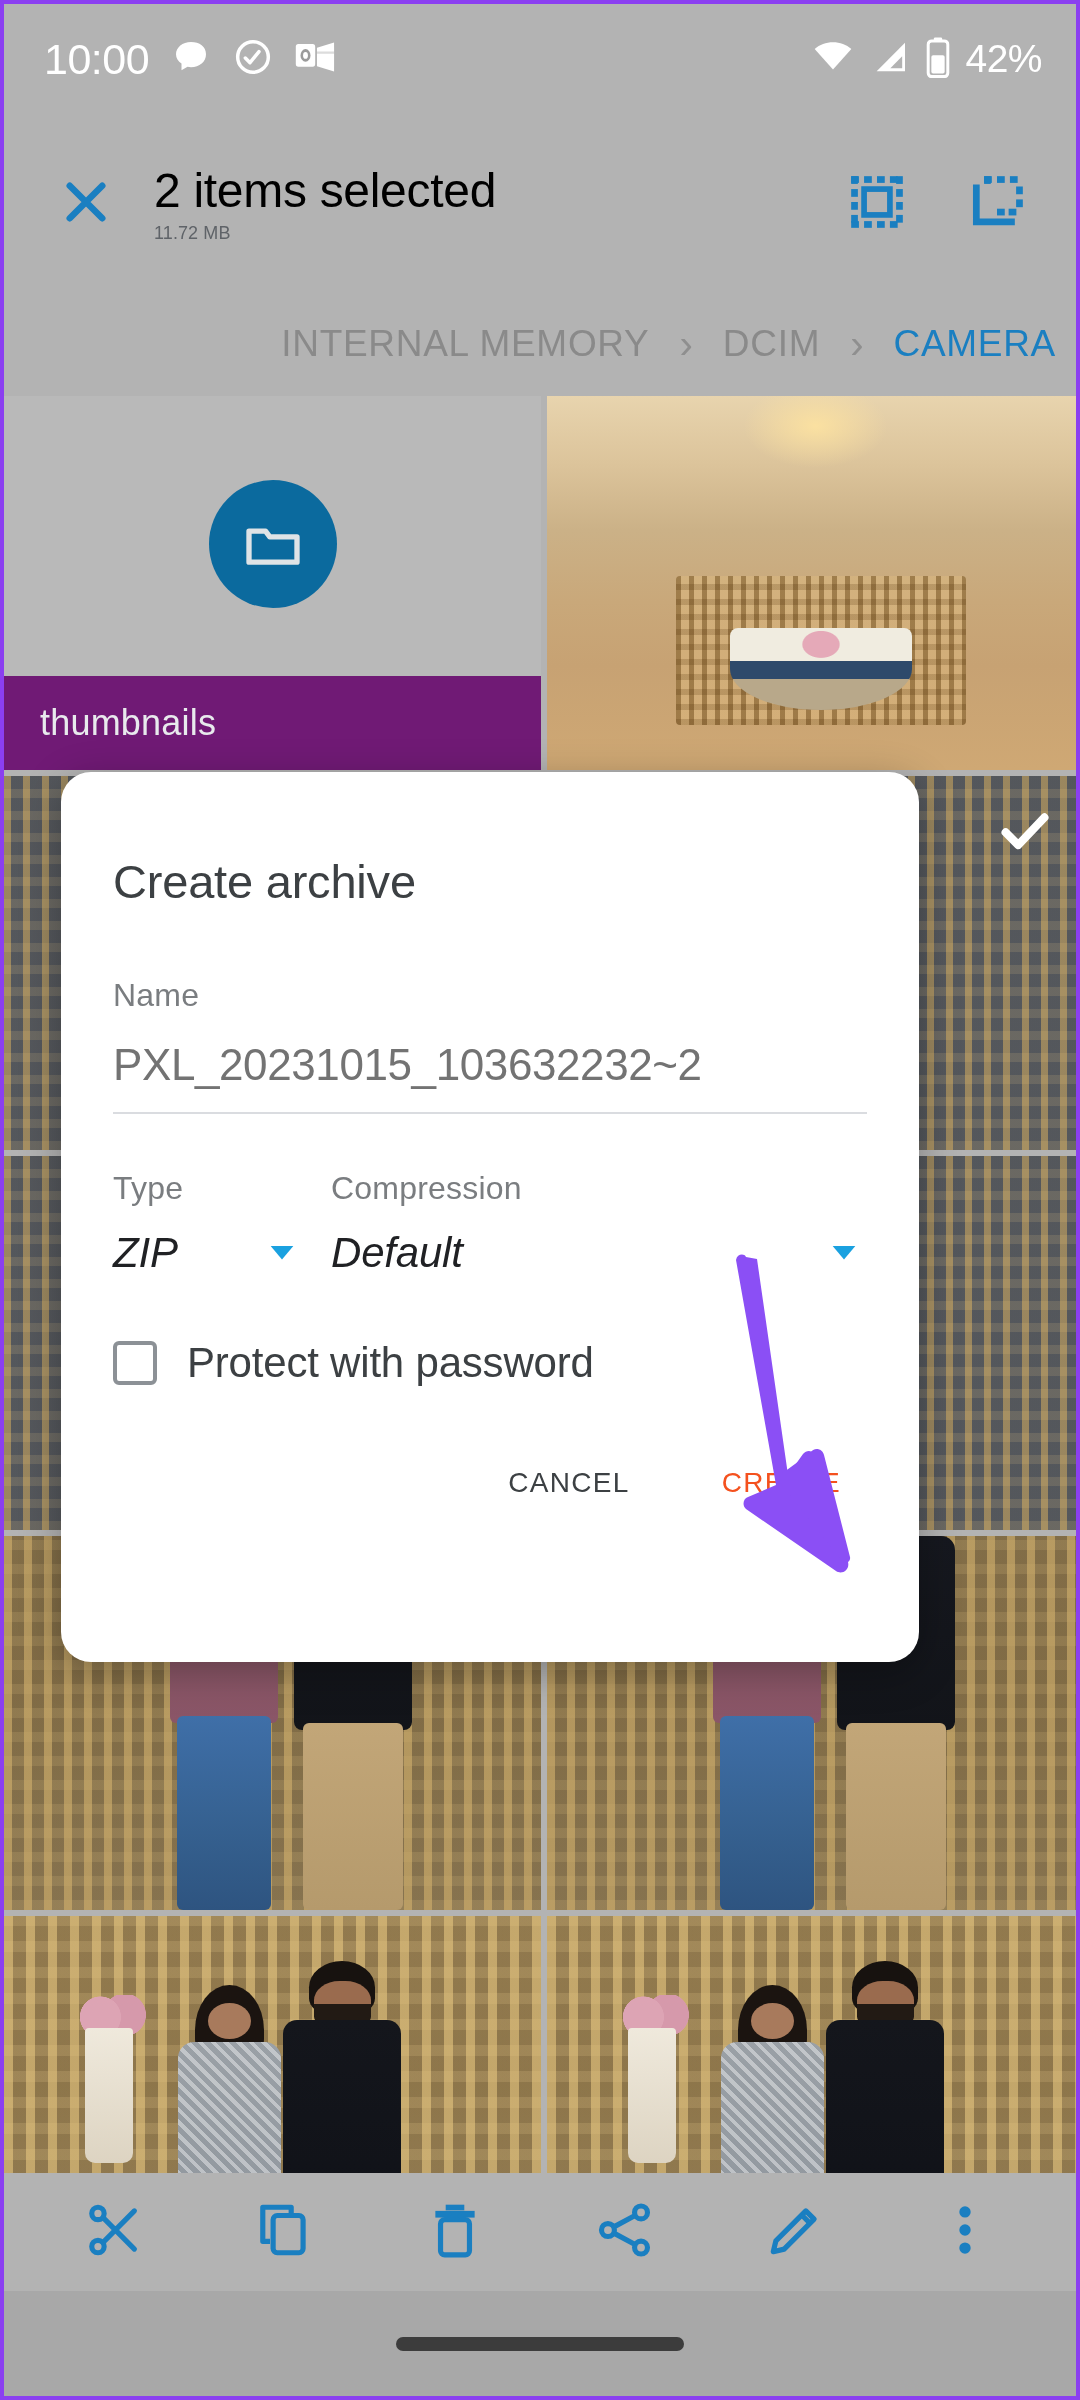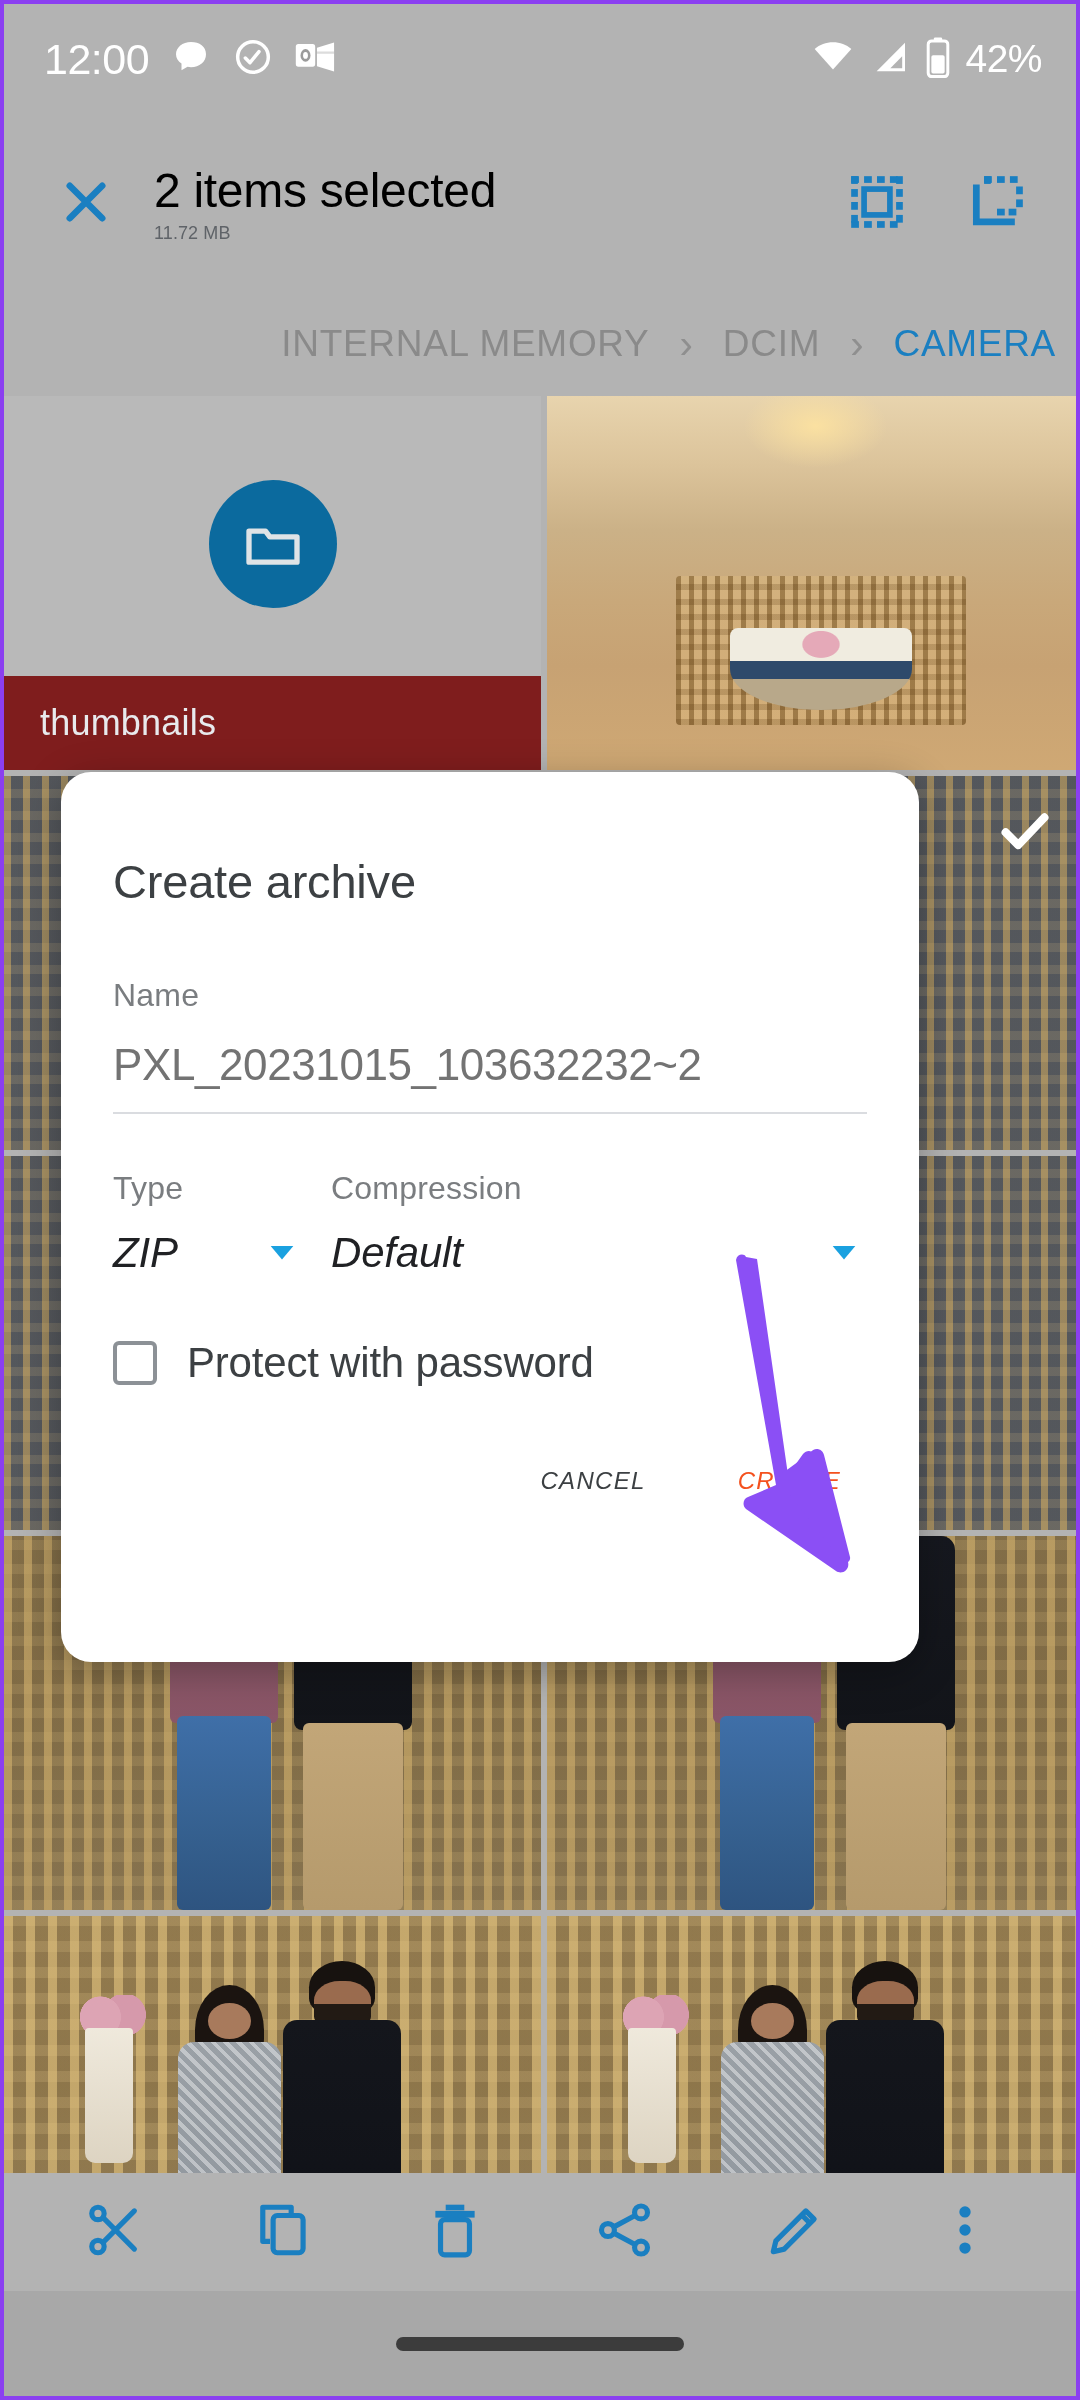--- a/index.html
+++ b/index.html
@@ -152,21 +152,21 @@
     width: 128px; height: 128px;
     border-radius: 50%;
     background: #0b6a9e;
     display: flex; align-items: center; justify-content: center;
     margin-bottom: 78px;
   }
   .folder-label {
     position: absolute;
     left: 0; right: 0; bottom: 0;
     height: 94px;
-    background: #7f1d1d;
+    background: #701a75;
     display: flex;
     align-items: center;
     padding-left: 36px;
     color: #e8eaed;
     font-size: 36px;
     letter-spacing: 0.2px;
   }
 
   
   .ph { position: absolute; inset: 0; }
@@ -446,24 +446,23 @@
   }
 
   .dlg-actions {
     display: flex;
     justify-content: flex-end;
     align-items: center;
     gap: 40px;
     margin-top: 60px;
   }
   .dlg-btn {
-    font-size: 24px;
+    font-size: 28px;
     letter-spacing: 1.3px;
     padding: 20px 26px;
-    font-style: italic;
   }
   .btn-cancel { color: #3c4043; }
   .btn-create { color: #f4511e; }
 
   
   .arrow-annot {
     position: absolute;
     left: 720px;
     top: 1245px;
     width: 190px;
@@ -472,21 +471,21 @@
     pointer-events: none;
   }
 </style>
 </head>
 <body>
 
 <div id="screen">
 
   <div class="status-bar">
     <div class="status-left">
-      <div class="status-clock">12:00</div>
+      <div class="status-clock">10:00</div>
 
       <span class="sicon">
         <svg width="40" height="40" viewBox="0 0 24 24">
             <path fill="#ffffff" d="M12 3C6.9 3 3 6.3 3 10.3c0 2.3 1.3 4.3 3.3 5.6V20l3.6-2.1c.7.1 1.4.2 2.1.2 5.1 0 9-3.3 9-7.8S17.1 3 12 3z"></path>
           </svg>
       </span>
 
       <span class="sicon">
         <svg width="40" height="40" viewBox="0 0 24 24">
           <circle cx="12" cy="12" r="9.2" fill="none" stroke="#ffffff" stroke-width="2.1"></circle>

